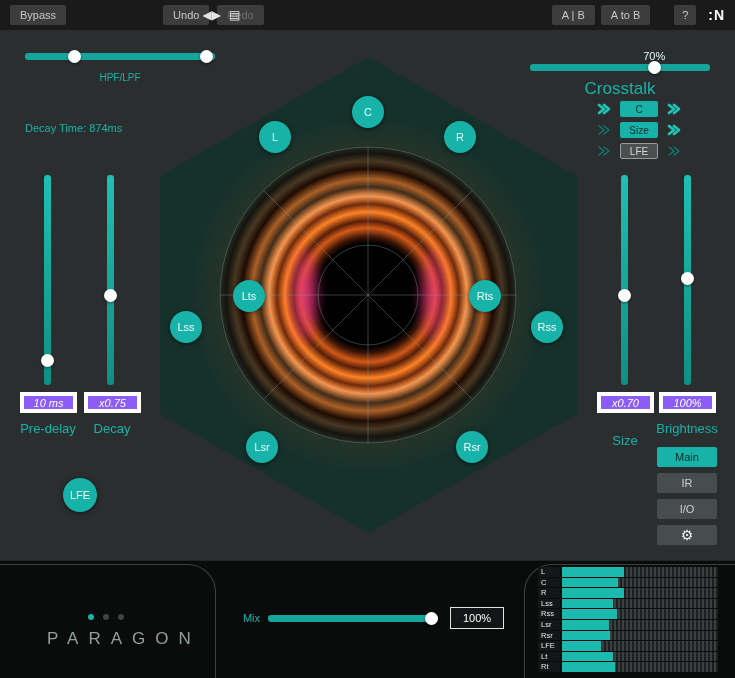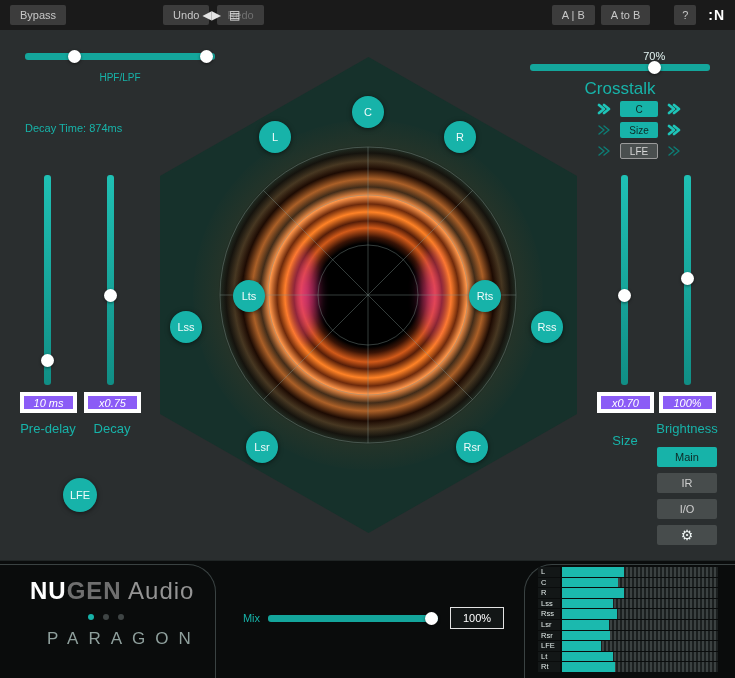--- a/index.html
+++ b/index.html
@@ -298,23 +298,20 @@
       <button class="view-btn">IR</button>
       <button class="view-btn">I/O</button>
       <button class="view-btn gear">⚙</button>
     </div>
   </div>
 
   <div class="footer">
     <div class="brand-panel"></div>
     <div class="meter-panel-outline"></div>
 
-    <div class="brand-name">
-      <span class="nu">NU</span><span class="gen">GEN</span><span class="audio"> Audio</span>
-    </div>
     <div class="brand-dots">
       <span class="dot active"></span>
       <span class="dot"></span>
       <span class="dot"></span>
     </div>
     <div class="brand-product">PARAGON</div>
 
     <div class="mixtrim">
       <div class="mt-row">
         <span class="mt-label">Mix</span>

